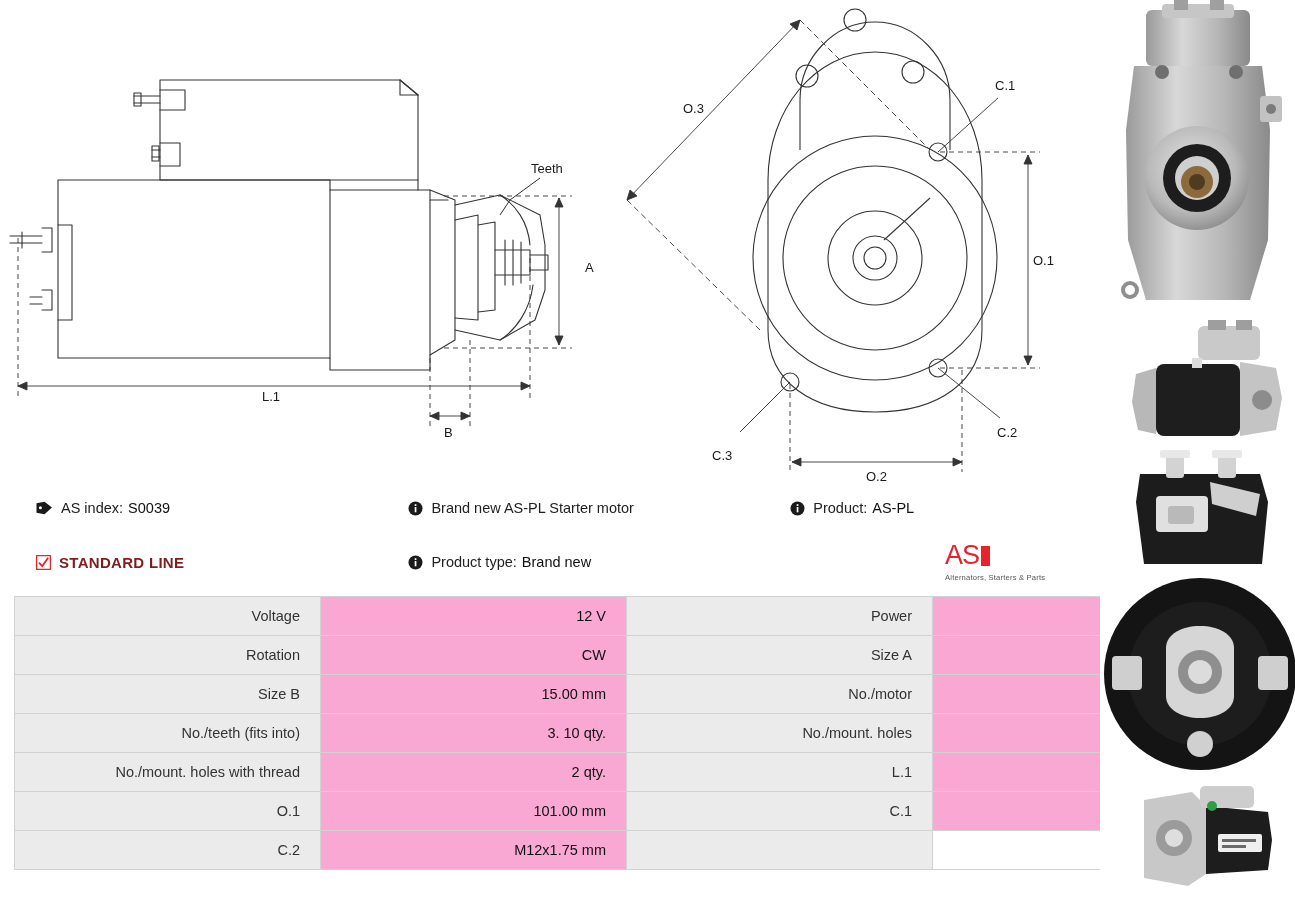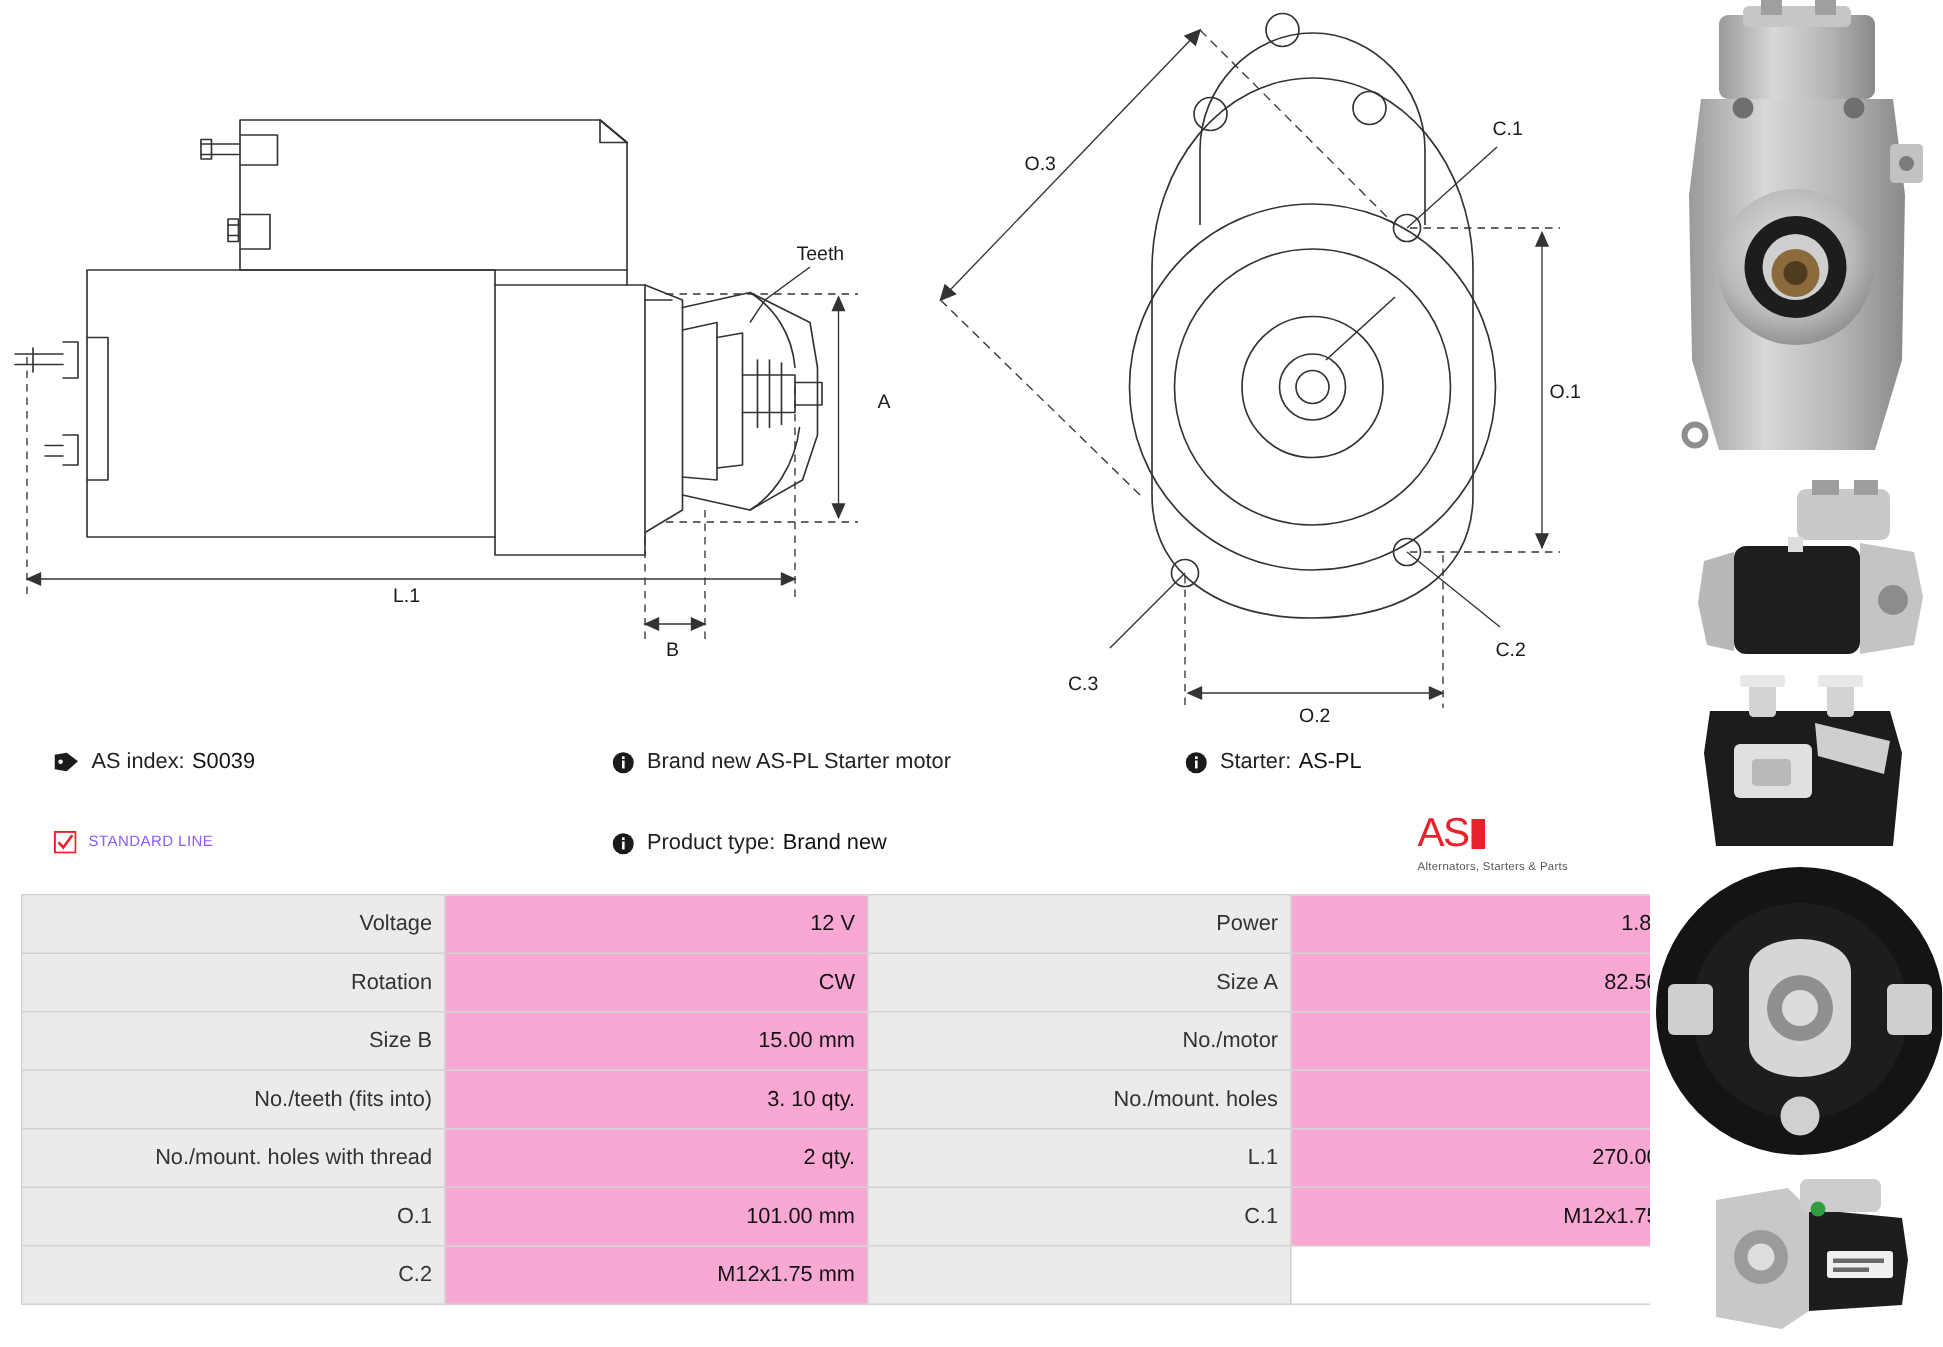--- a/index.html
+++ b/index.html
@@ -28,35 +28,35 @@
   .info-col{display:flex;align-items:center;padding-left:20px;}
   .col1{width:370px;}
   .col2{width:380px;}
   .col3{width:300px;}
   .info-line1{height:34px;}
   .info-line2{height:38px;}
   .lbl{font-size:14.5px;color:#222;}
   .val{font-size:14.5px;font-weight:normal;color:#111;}
   .icon-tag{display:inline-block;width:17px;height:14px;margin-right:8px;position:relative;}
   .icon-i{display:inline-block;width:15px;height:15px;margin-right:8px;}
-  .std-line{color:#8b5cf6;font-weight:normal;font-size:10px;letter-spacing:.3px;}
+  .std-line{color:#7f1d1d;font-weight:bold;font-size:15px;letter-spacing:.3px;}
   .chk{display:inline-block;width:15px;height:15px;margin-right:8px;}
 
   
   .aspl-logo{position:absolute;left:945px;top:540px;width:125px;height:42px;}
   .aspl-word{font-size:27px;font-weight:normal;color:#e8212b;font-family:"Liberation Sans", sans-serif;letter-spacing:-1px;}
   .aspl-sub{font-size:7.6px;color:#555;letter-spacing:.2px;margin-top:2px;}
   .aspl-bar{display:inline-block;width:9px;height:20px;background:#e8212b;margin-left:2px;vertical-align:-2px;}
 
   
   table.spec{position:absolute;left:14px;top:596px;width:1060px;border-collapse:collapse;table-layout:fixed;}
   table.spec td{
     border:1px solid #d2d2d2;
     font-size:14.5px;
-    padding:8px 8px;
+    padding:8px 20px;
     height:22px;
     vertical-align:middle;
   }
   td.k{background:#ebebeb;color:#333;text-align:right;width:265px;}
   td.v{background:#f9a8d4;color:#111;text-align:right;width:265px;}
   td.empty{background:#ffffff;border:1px solid #d2d2d2;}
   td.empty-k{background:#ebebeb;}
 </style>
 </head>
 <body>
@@ -231,21 +231,21 @@
       </div>
 
       <div class="info-col col3">
         <span class="icon-i">
           <svg width="15" height="15" viewBox="0 0 15 15">
             <circle cx="7.5" cy="7.5" r="7" fill="#1a1a1a"></circle>
             <rect x="6.7" y="6" width="1.7" height="5.3" fill="#ffffff"></rect>
             <rect x="6.7" y="3.2" width="1.7" height="1.8" fill="#ffffff"></rect>
           </svg>
         </span>
-        <span class="lbl">Starter:</span>
+        <span class="lbl">Product:</span>
         <span class="val" style="margin-left:5px">AS-PL</span>
       </div>
     </div>
 
     <div class="info-row info-line2" style="margin-top:20px">
       <div class="info-col col1">
         <span class="chk">
           <svg width="15" height="15" viewBox="0 0 15 15">
             <rect x="0.6" y="0.6" width="13.8" height="13.8" fill="none" stroke="#e8212b" stroke-width="1.3"></rect>
             <path d="M3 7.6 L6.2 11 L12.2 2.8" fill="none" stroke="#e8212b" stroke-width="1.8"></path>

